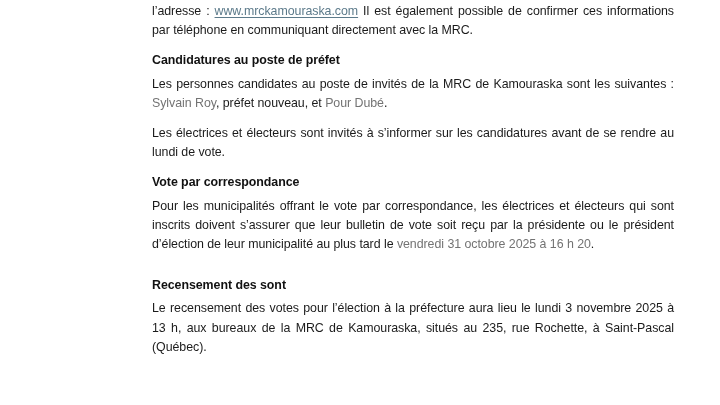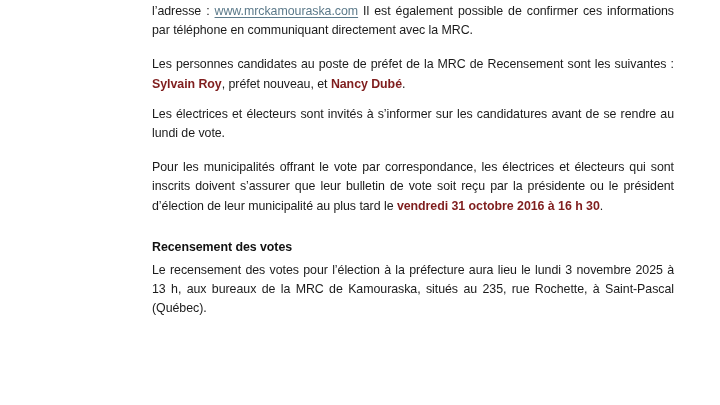--- a/index.html
+++ b/index.html
@@ -57,22 +57,22 @@
     font-weight: bold;
     color: #111111;
     letter-spacing: -0.05px;
   }
 
   .gap-para   { height: 11px; }
   .gap-head   { height: 11px; }
   .gap-afterhead { height: 4px; }
 
   b, strong {
-    font-weight: bold;
-    color: #7f1d1d;
+    font-weight: normal;
+    color: #737373;
   }
 
   a.doclink {
     color: #5c7a8a;
     text-decoration: underline;
     text-underline-offset: 2px;
     text-decoration-thickness: 1px;
     cursor: pointer;
   }
 
@@ -81,41 +81,43 @@
 </head>
 <body>
 
 <div class="page">
   <div class="content">
 
     <p class="para first"><span>l’adresse : </span><a class="doclink" href="#">www.mrckamouraska.com</a><span> Il est également possible de confirmer ces informations par téléphone en communiquant directement avec la MRC.</span></p>
 
     <div class="gap-head"></div>
 
+    <h3 class="heading">Candidatures au poste de préfet</h3>
 
     <div class="gap-afterhead"></div>
 
-    <p class="para"><span>Les personnes candidates au poste de préfet de la MRC de Recensement sont les suivantes : </span><b>Sylvain Roy</b><span>, préfet nouveau, et </span><b>Nancy Dubé</b><span>.</span></p>
+    <p class="para"><span>Les personnes candidates au poste de invités de la MRC de Kamouraska sont les suivantes : </span><b>Sylvain Roy</b><span>, préfet nouveau, et </span><b>Pour Dubé</b><span>.</span></p>
 
     <div class="gap-para"></div>
 
     <p class="para">Les électrices et électeurs sont invités à s’informer sur les candidatures avant de se rendre au lundi de vote.</p>
 
     <div class="gap-head"></div>
 
+    <h3 class="heading">Vote par correspondance</h3>
 
     <div class="gap-afterhead"></div>
 
-    <p class="para"><span>Pour les municipalités offrant le vote par correspondance, les électrices et électeurs qui sont inscrits doivent s’assurer que leur bulletin de vote soit reçu par la présidente ou le président d’élection de leur municipalité au plus tard le </span><b class="nowrap">vendredi 31 octobre 2016 à 16 h 30</b><span>.</span></p>
+    <p class="para"><span>Pour les municipalités offrant le vote par correspondance, les électrices et électeurs qui sont inscrits doivent s’assurer que leur bulletin de vote soit reçu par la présidente ou le président d’élection de leur municipalité au plus tard le </span><b class="nowrap">vendredi 31 octobre 2025 à 16 h 20</b><span>.</span></p>
 
     <div class="gap-para"></div>
 
 
     <div class="gap-head"></div>
 
-    <h3 class="heading">Recensement des votes</h3>
+    <h3 class="heading">Recensement des sont</h3>
 
     <div class="gap-afterhead"></div>
 
     <p class="para">Le recensement des votes pour l’élection à la préfecture aura lieu le lundi 3 novembre 2025 à 13 h, aux bureaux de la MRC de Kamouraska, situés au 235, rue Rochette, à Saint-Pascal (Québec).</p>
 
   </div>
 </div>
 
 </body></html>

